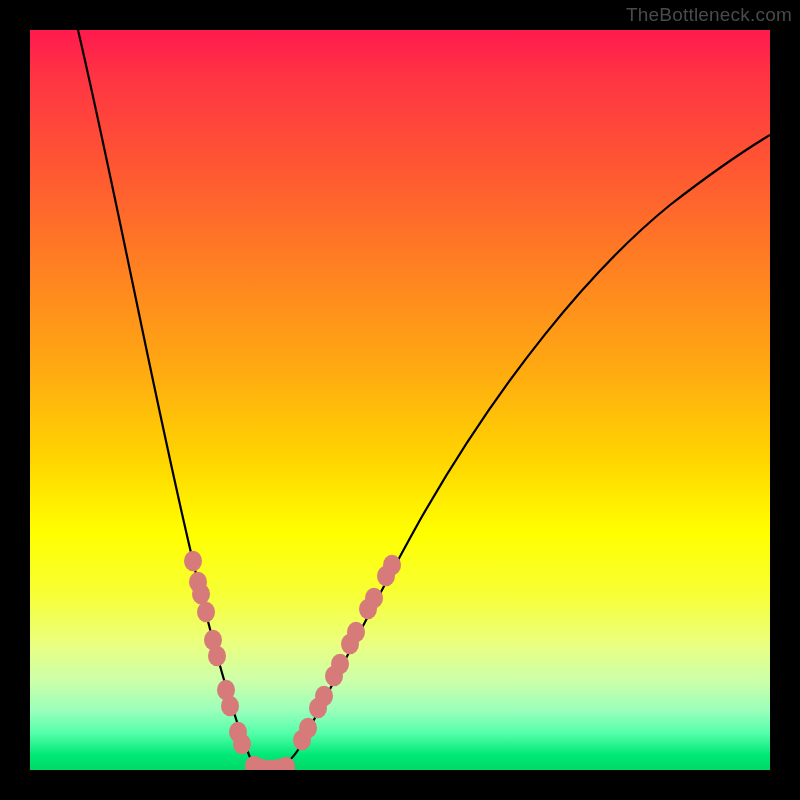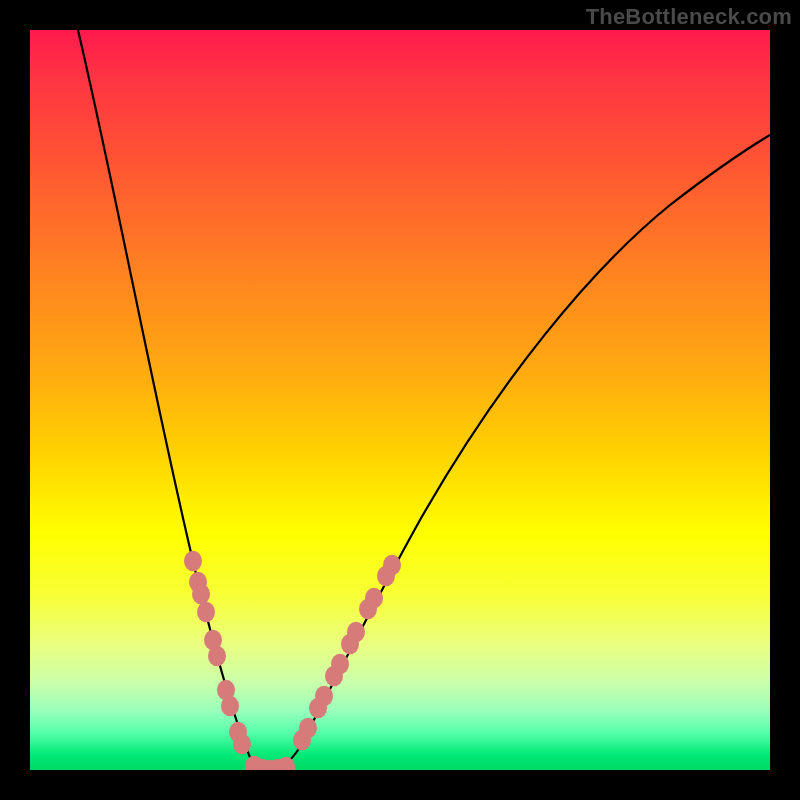--- a/index.html
+++ b/index.html
@@ -31,22 +31,22 @@
       #99ffbb 92%,
       #55ffaa 95%,
       #00e876 98%,
       #00d966 100%);
   }
   .watermark {
     position: absolute;
     top: 4px;
     right: 8px;
     color: #4a4a4a;
-    font-size: 22px;
-    font-weight: 700;
+    font-size: 19px;
+    font-weight: 400;
     letter-spacing: 0.2px;
     z-index: 5;
   }
   svg.curve {
     position: absolute;
     left: 0;
     top: 0;
     width: 740px;
     height: 740px;
     z-index: 2;

